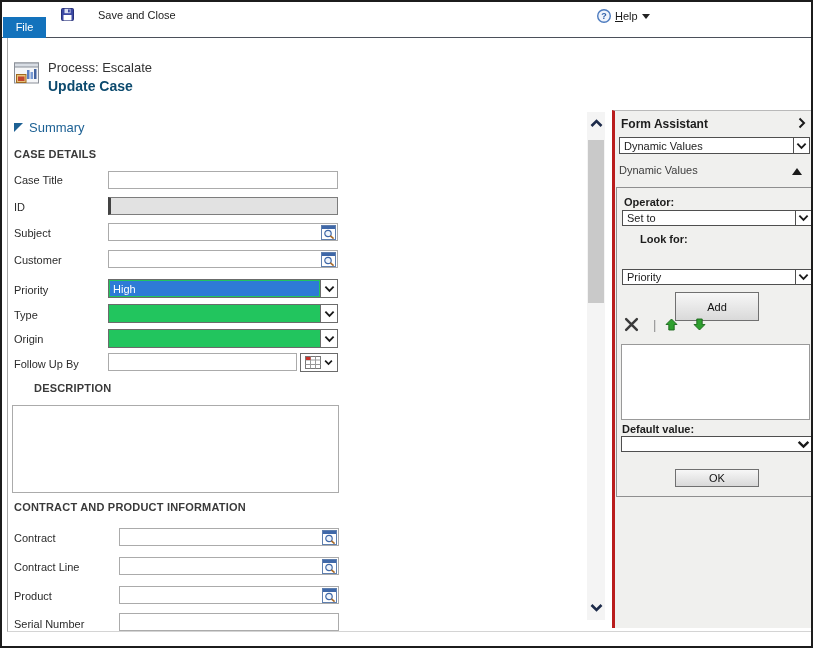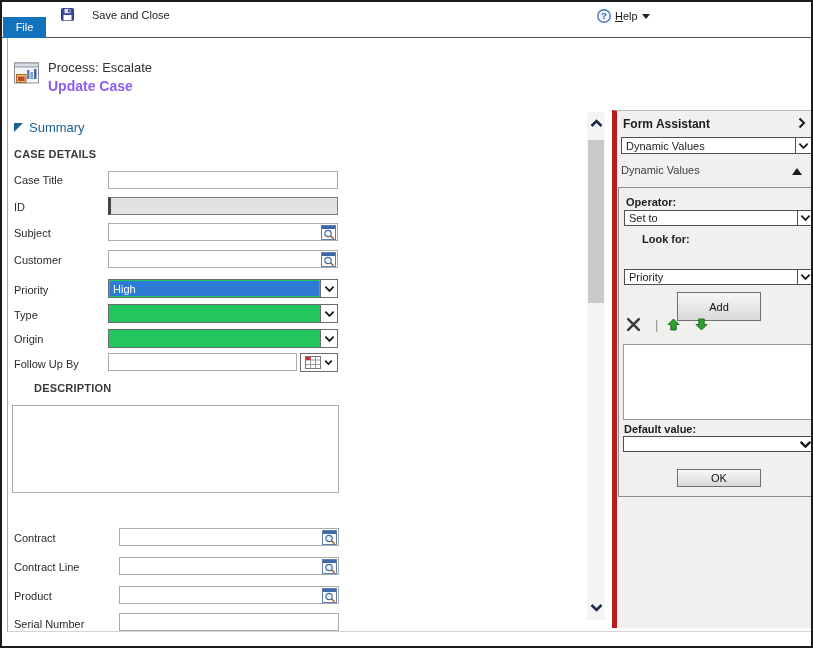--- a/index.html
+++ b/index.html
@@ -5,32 +5,32 @@
   * { margin:0; padding:0; box-sizing:border-box; }
   html,body { background:#fff; }
   body { font-family:"Liberation Sans", sans-serif; }
   .window { position:relative; width:813px; height:653px; background:#fff; overflow:hidden; }
   .frame { position:absolute; left:0; top:0; width:813px; height:648px; border:2px solid #1c1c1c; pointer-events:none; z-index:50; }
 
   
   .toolbar-line { position:absolute; left:2px; top:37px; width:809px; border-top:1px solid #4b505a; z-index:2; }
   .file-tab { position:absolute; left:3px; top:17px; width:43px; height:21px; background:#1372bc;
               color:#fff; font-size:11px; text-align:center; line-height:21px; z-index:3; cursor:default; }
-  .save-close { position:absolute; left:61px; top:8px; display:flex; align-items:center; gap:18px;
+  .save-close { position:absolute; left:61px; top:8px; display:flex; align-items:center; gap:24px;
                 font-size:11px; color:#222; cursor:default; }
   .help { position:absolute; left:597px; top:9px; display:flex; align-items:center; gap:4px;
           font-size:11px; color:#1a1a1a; cursor:default; }
   .help .h-underline { text-decoration:underline; }
   .caret-down { width:0; height:0; border-left:4px solid transparent; border-right:4px solid transparent;
                 border-top:5px solid #222; margin-top:1px; }
 
   
   .proc-icon { position:absolute; left:13px; top:61px; }
   .process-label { position:absolute; left:48px; top:60px; font-size:13px; color:#333; }
-  .form-title { position:absolute; left:48px; top:78px; font-size:14px; font-weight:bold; color:#8b5cf6; }
+  .form-title { position:absolute; left:48px; top:78px; font-size:14px; font-weight:bold; color:#0c4a6e; }
 
   
   .content { position:absolute; left:7px; top:38px; width:804px; height:594px;
              border-left:1px solid #a9a9a9; border-bottom:1px solid #d4d4d4; background:#fff; }
 
   .summary-toggle { position:absolute; left:14px; top:120px; display:flex; align-items:center; gap:6px;
                     font-size:13px; color:#1d6194; cursor:default; }
   .sec-head { position:absolute; font-size:11px; font-weight:bold; color:#3a3a3a; letter-spacing:0.2px; }
 
   .fld { position:absolute; font-size:11px; color:#2b2b2b; }
@@ -54,21 +54,21 @@
                border:1px solid #a5a5a5; background:#fff; font-size:11px; color:#1f1f1f; padding:5px 6px; }
 
   
   .vscroll { position:absolute; left:587px; top:112px; width:18px; height:508px; background:#f4f4f4; }
   .vs-arrow { position:absolute; left:0; width:18px; height:18px; display:flex; align-items:center;
               justify-content:center; cursor:pointer; }
   .vs-thumb { position:absolute; left:1px; top:28px; width:16px; height:163px; background:#c9c9c9; cursor:pointer; }
 
   
   .fa-panel { position:absolute; left:612px; top:110px; width:199px; height:518px; background:#f0f0ee;
-              border-top:1px solid #b9b9b9; border-left:5px solid #b91c1c; }
+              border-top:1px solid #b9b9b9; border-left:3px solid #b91c1c; }
   .fa-title { position:absolute; left:6px; top:6px; font-size:12px; font-weight:bold; color:#1c1c1c; }
   .fa-collapse { position:absolute; right:5px; top:6px; cursor:pointer; line-height:0; }
   .fa-combo { position:absolute; background:#fff; border:1px solid #4f4f4f; font-size:11px; color:#1c1c1c; }
   .fa-combo .val { position:absolute; left:4px; top:50%; transform:translateY(-50%); white-space:nowrap; }
   .fa-combo .btn { position:absolute; right:0; top:0; bottom:0; width:16px; background:#fff;
                    border-left:1px solid #4f4f4f; display:flex; align-items:center; justify-content:center; cursor:pointer; }
   .fa-combo.flat .btn { border-left:none; }
   .fa-section { position:absolute; left:4px; top:53px; font-size:11px; color:#3d3d3d; }
   .fa-sec-arrow { position:absolute; right:9px; top:57px; width:0; height:0; cursor:pointer;
                   border-left:5px solid transparent; border-right:5px solid transparent;
@@ -208,20 +208,21 @@
       <rect x="1" y="1" width="4.5" height="3" fill="#c9332b"></rect>
     </svg>
     <svg width="9" height="7" viewBox="0 0 12 8">
         <polyline points="1.5,1.5 6,6 10.5,1.5" fill="none" stroke="#1a1a1a" stroke-width="2.2"></polyline>
       </svg>
   </div>
 
   <div class="sec-head" style="left:14px; top:382px;padding-left:20px;">DESCRIPTION</div>
   <textarea class="desc-area" style=""></textarea>
 
+  <div class="sec-head" style="left:14px; top:501px;">CONTRACT AND PRODUCT INFORMATION</div>
 
   <div class="fld" style="left:14px; top:532px;">Contract</div>
   <input class="tbox" style="left: 119px; top: 528px; width: 220px;">
   <span class="lookup-btn" style="left:322px; top:530px;">
     <svg width="15" height="15" viewBox="0 0 15 15">
       <rect x="0.5" y="0.5" width="14" height="14" fill="#fff" stroke="#5f7fae"></rect>
       <rect x="1" y="1" width="13" height="3" fill="#3f68a8"></rect>
       <circle cx="7" cy="8.5" r="3.2" fill="#eef4fb" stroke="#3f68a8" stroke-width="1.2"></circle>
       <line x1="9.4" y1="10.9" x2="12.6" y2="13.6" stroke="#a86a28" stroke-width="1.6"></line>
     </svg>

